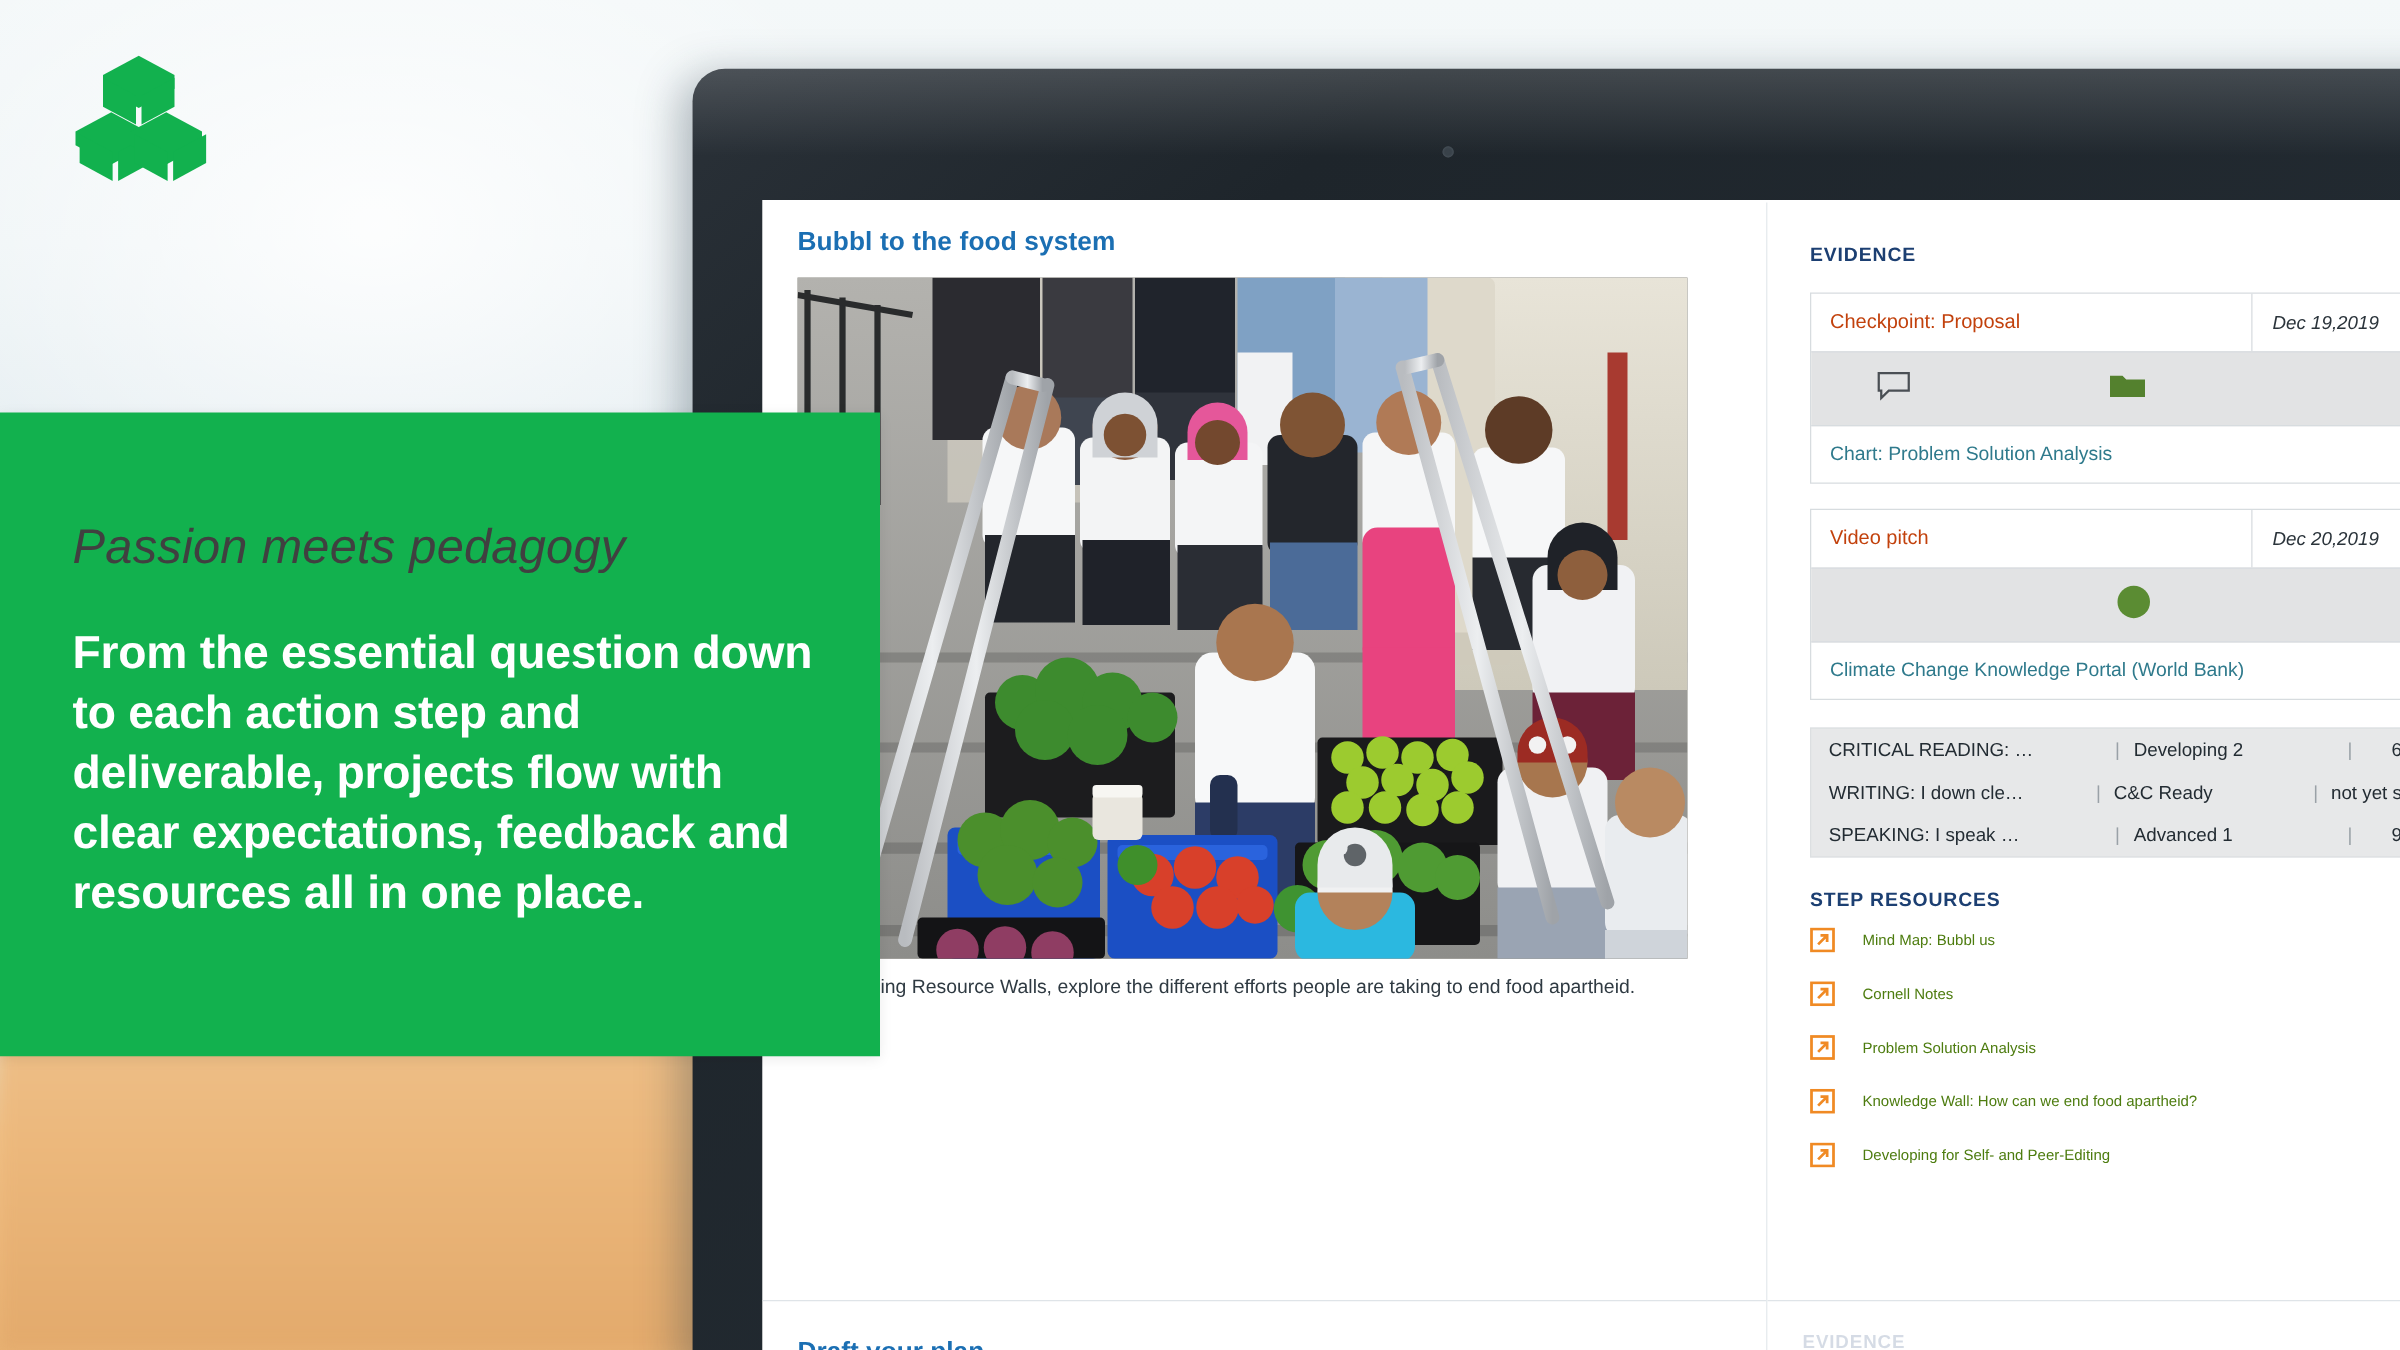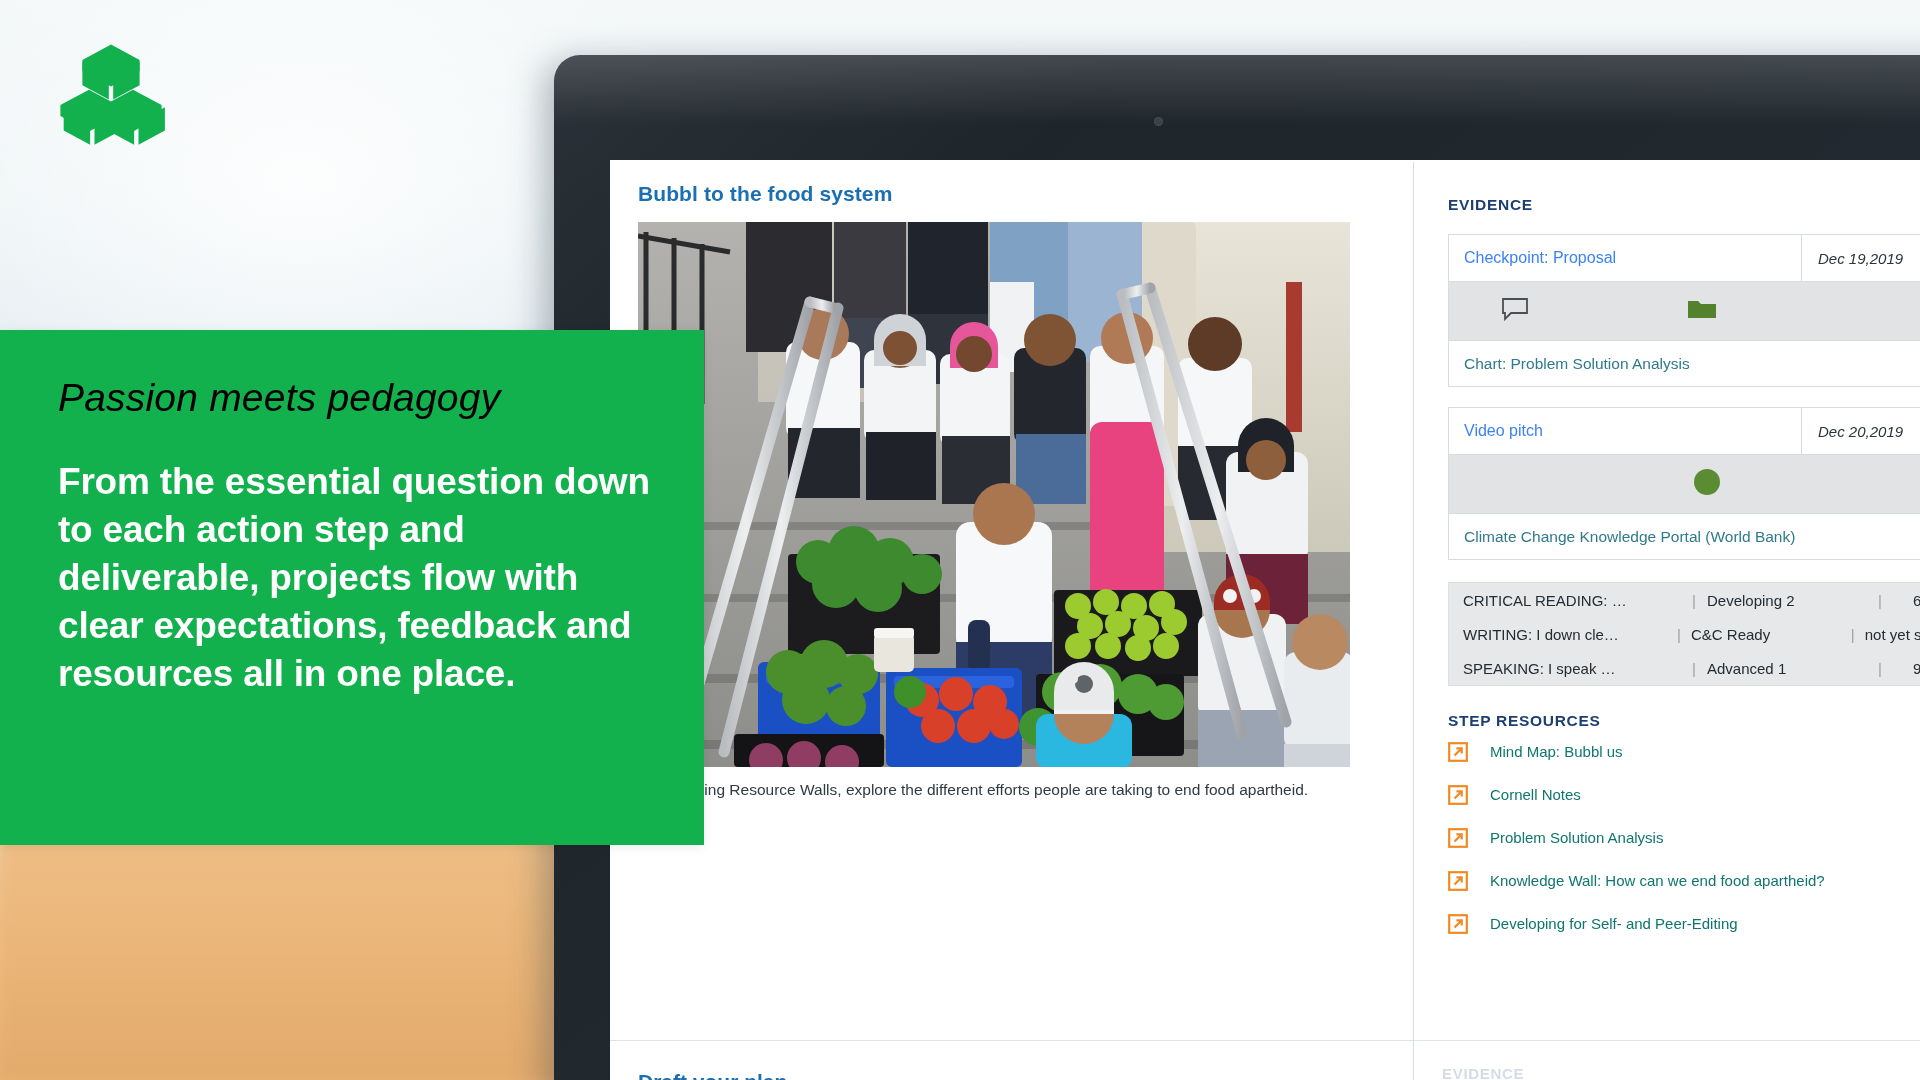--- a/index.html
+++ b/index.html
@@ -164,21 +164,21 @@
   .ev-row-top {
     display: flex;
     height: 46px;
     align-items: stretch;
   }
   .ev-title {
     flex: 1;
     display: flex; align-items: center;
     padding-left: 15px;
     font-size: 16px;
-    color: #3b82f6;
+    color: #c2410c;
     border-right: 1px solid #d7dcdf;
   }
   .ev-date {
     width: 175px;
     display: flex; align-items: center;
     padding-left: 16px;
     font-size: 15px;
     font-style: italic;
     color: #2b343b;
   }
@@ -229,21 +229,21 @@
     font-weight: bold;
     letter-spacing: 0.7px;
     margin: 26px 0 0 28px;
   }
   .res-item {
     display: flex; align-items: center;
     margin: 0 0 0 28px;
     height: 43px;
   }
   .res-icon { width: 20px; height: 20px; margin-right: 22px; flex: none; }
-  .res-label { font-size: 15px; color: #0f766e; }
+  .res-label { font-size: 12px; color: #4d7c0f; }
 
   .side-sep {
     position: absolute;
     left: 0; right: 0; top: 880px;
     height: 1px; background: #dfe4e8;
   }
   .side-heading-3 {
     position: absolute;
     left: 28px; top: 905px;
     color: #1c3f72;
@@ -256,25 +256,26 @@
   
   .promo {
     position: absolute;
     left: 0; top: 330px;
     width: 704px; height: 515px;
     background: #12b14e;
     box-shadow: 0 2px 10px rgba(0,0,0,0.08);
     padding: 46px 40px 0 58px;
   }
   .promo-eyebrow {
-    color: #000000;
+    color: #404040;
     font-style: italic;
     font-size: 39px;
     letter-spacing: .2px;
     margin-bottom: 38px;
+    margin-top: 40px;
   }
   .promo-body {
     color: #ffffff;
     font-weight: bold;
     font-size: 37px;
     line-height: 1.30;
     letter-spacing: -0.2px;
   }
 </style>
 </head>

